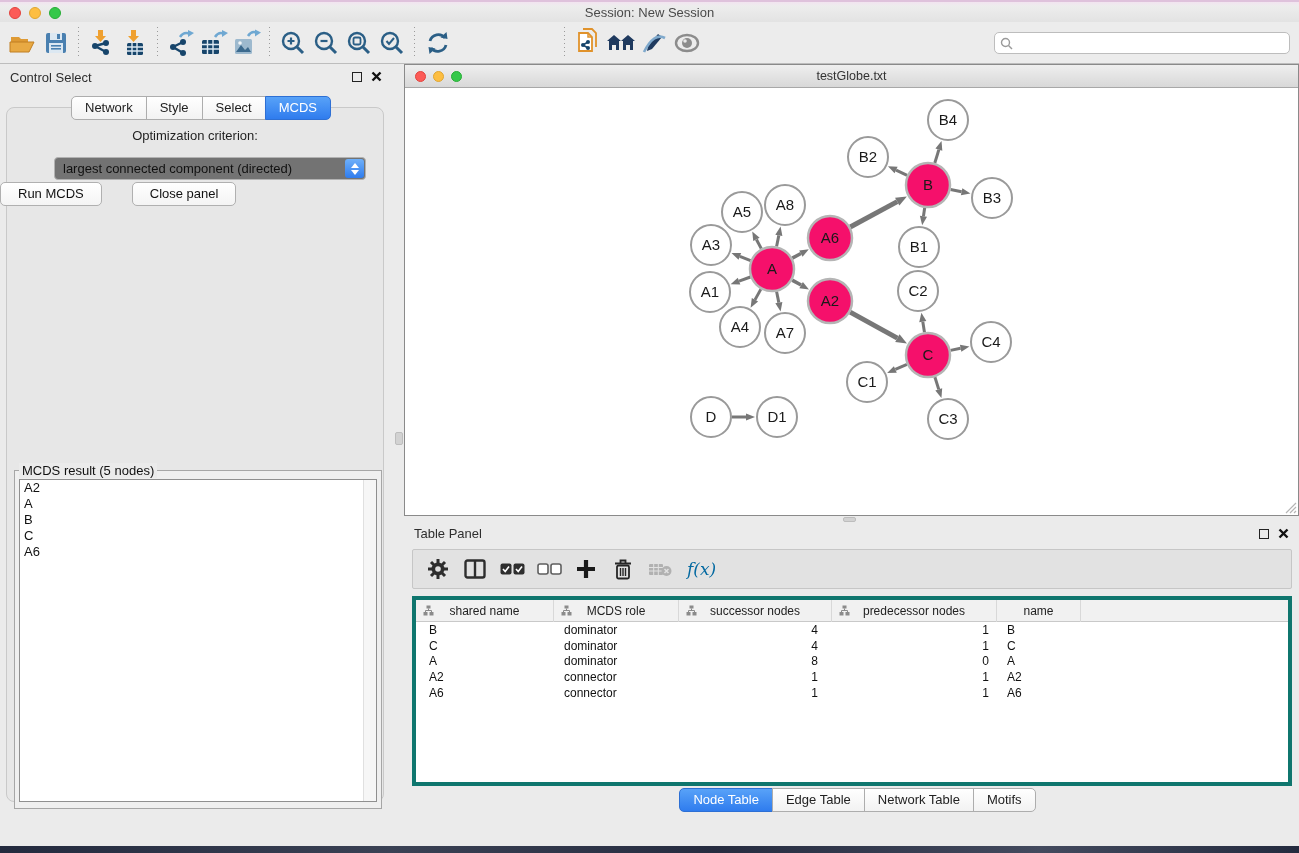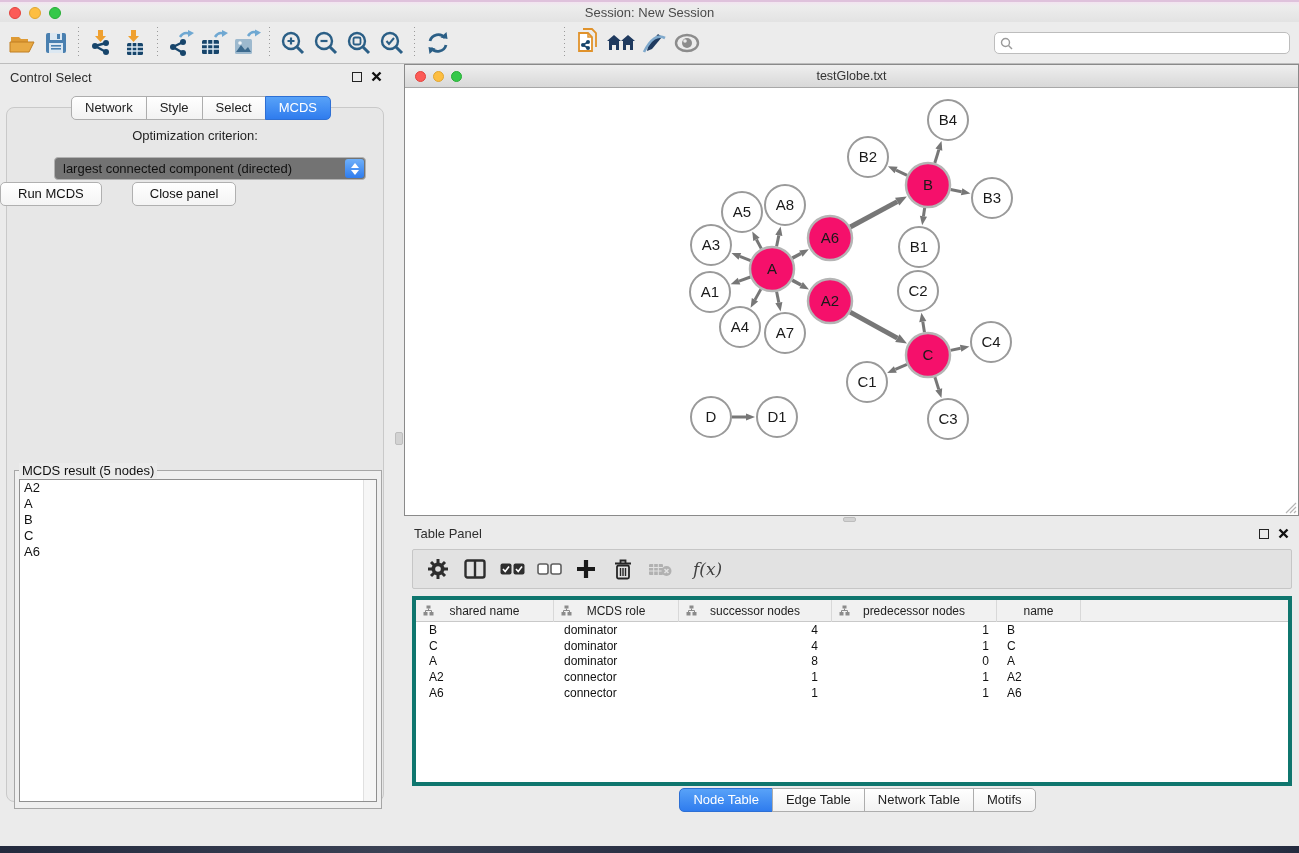--- a/index.html
+++ b/index.html
@@ -87,21 +87,21 @@
   .net-title { position:absolute; top:4px; left:0; right:0; text-align:center; font-size:12.5px; color:#333; }
   .net-canvas { position:absolute; top:23px; left:0; right:0; bottom:0; background:#fff; }
   .resize-grip { position:absolute; right:1px; bottom:1px; }
 
   
   .table-panel { position:absolute; left:404px; top:522px; right:0; height:296px; background:#EBEBEB; }
   .tp-toolbar { position:absolute; left:8px; right:7px; top:27px; height:40px; background:#E2E2E2;
     border:1px solid #C6C6C6; border-radius:2px; display:flex; align-items:center; padding-left:12px; }
   .tpbtn { width:26px; height:28px; display:flex; align-items:center; justify-content:center; margin-right:11px; }
   .fx { font-family:"DejaVu Serif", "Liberation Serif", serif; font-style:italic;
-    font-size:17px; color:#404040; margin-left:9px; }
+    font-size:17px; color:#0369a1; margin-left:3px; }
   .tp-table { position:absolute; left:8px; right:7px; top:74px; height:190px; background:#fff;
     border:4px solid #0f766e; overflow:hidden; }
   .thead { position:relative; height:22px; background:#F1F1F1; border-bottom:1px solid #C9C9C9;
     display:flex; }
   .th { position:relative; height:22px; border-right:1px solid #D8D8D8; display:flex;
     align-items:center; justify-content:center; font-size:12px; color:#222; }
   .th .hicon { position:absolute; left:7px; top:5px; }
   .th0{width:138px}.th1{width:125px}.th2{width:153px}.th3{width:165px}.th4{width:84px}
   .trow { display:flex; height:15.8px; align-items:center; font-size:12px; color:#111; }
   .td { overflow:hidden; white-space:nowrap; }

